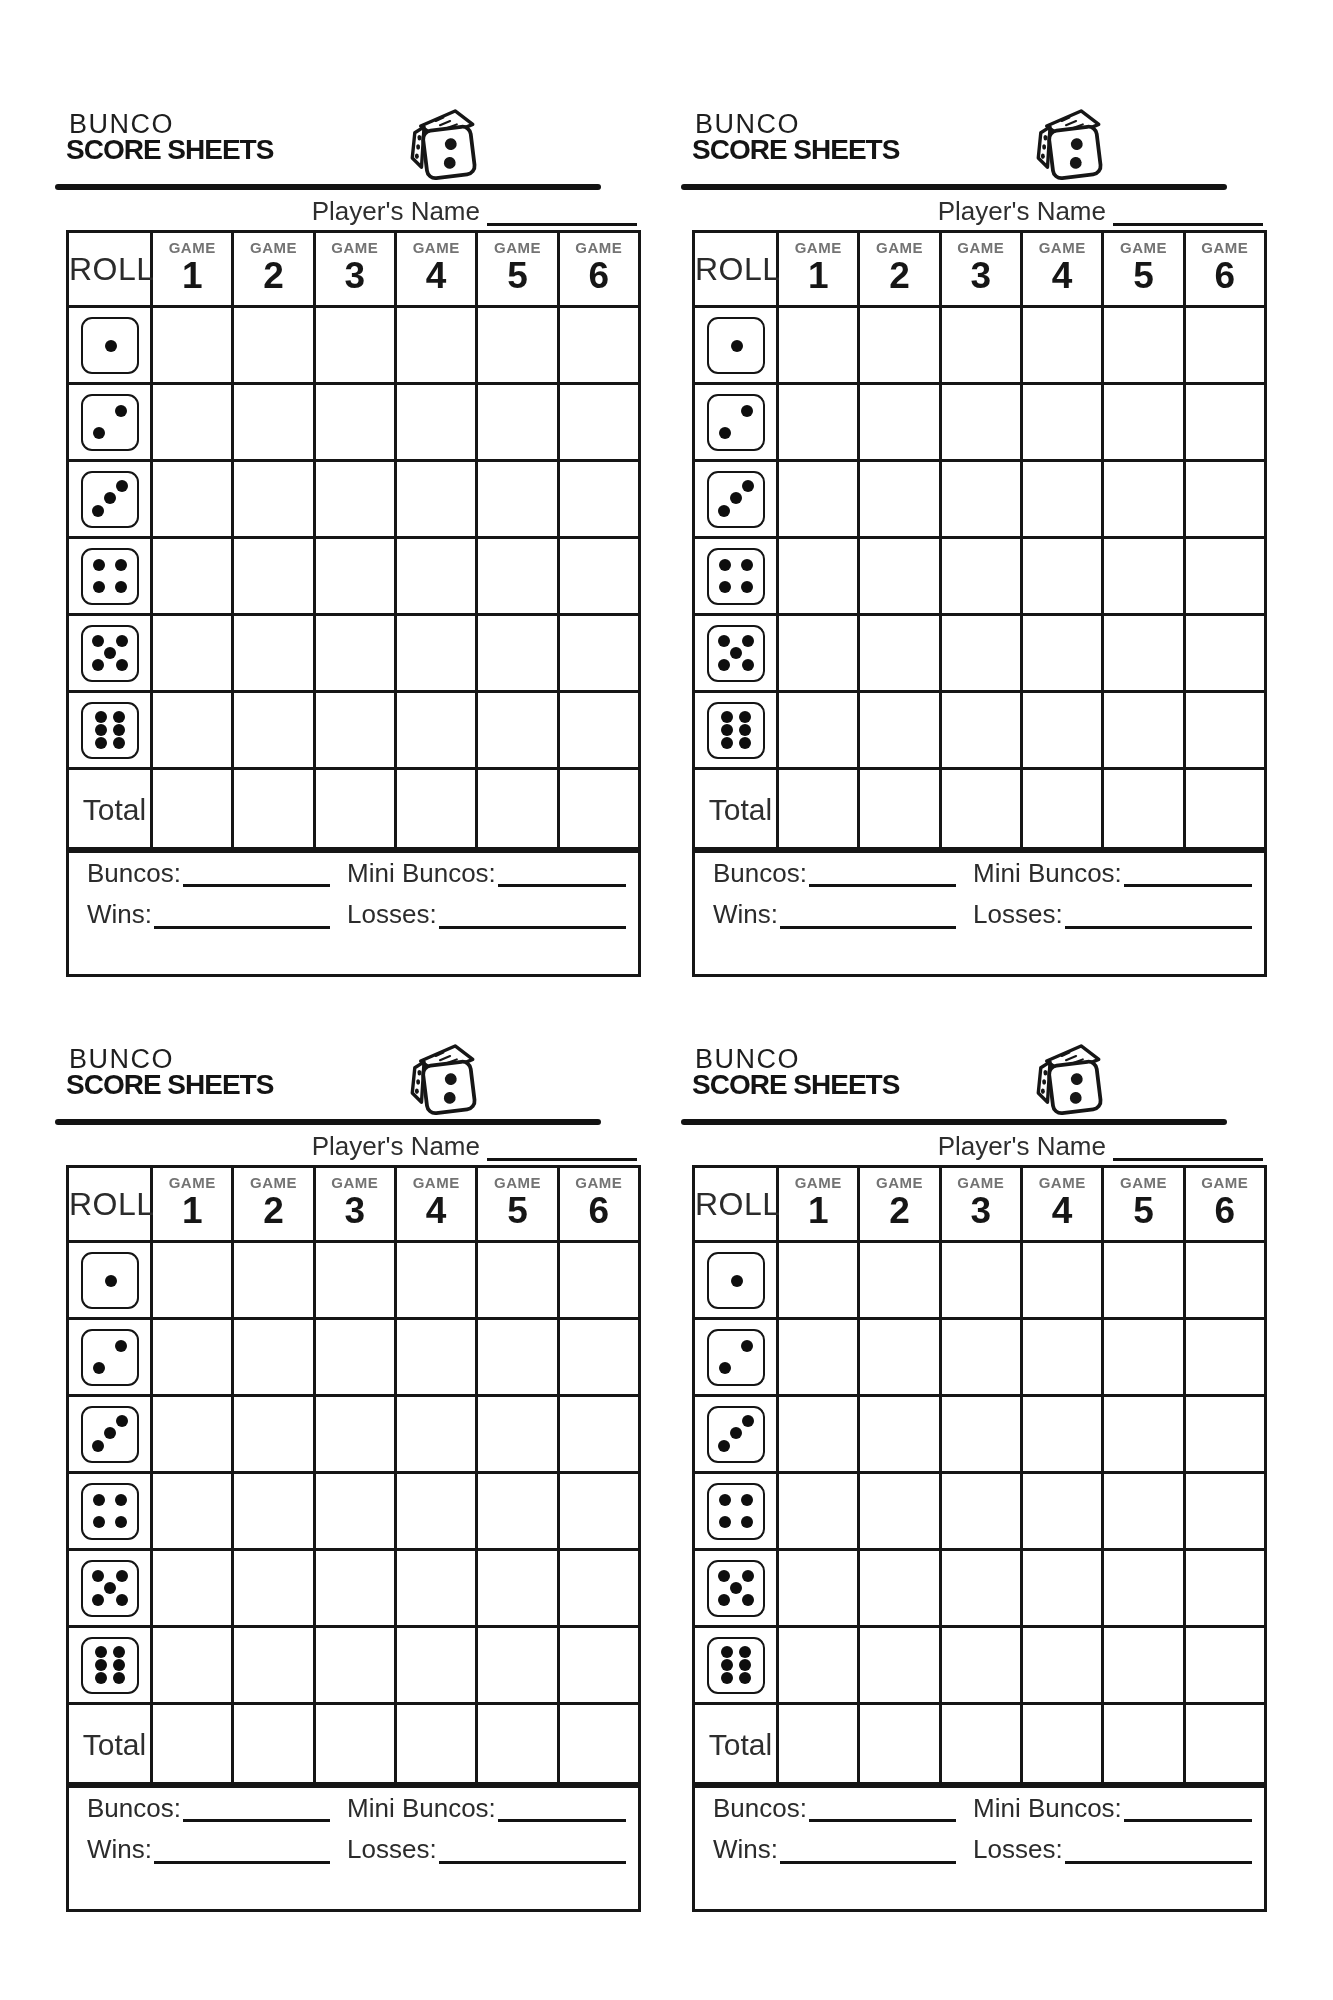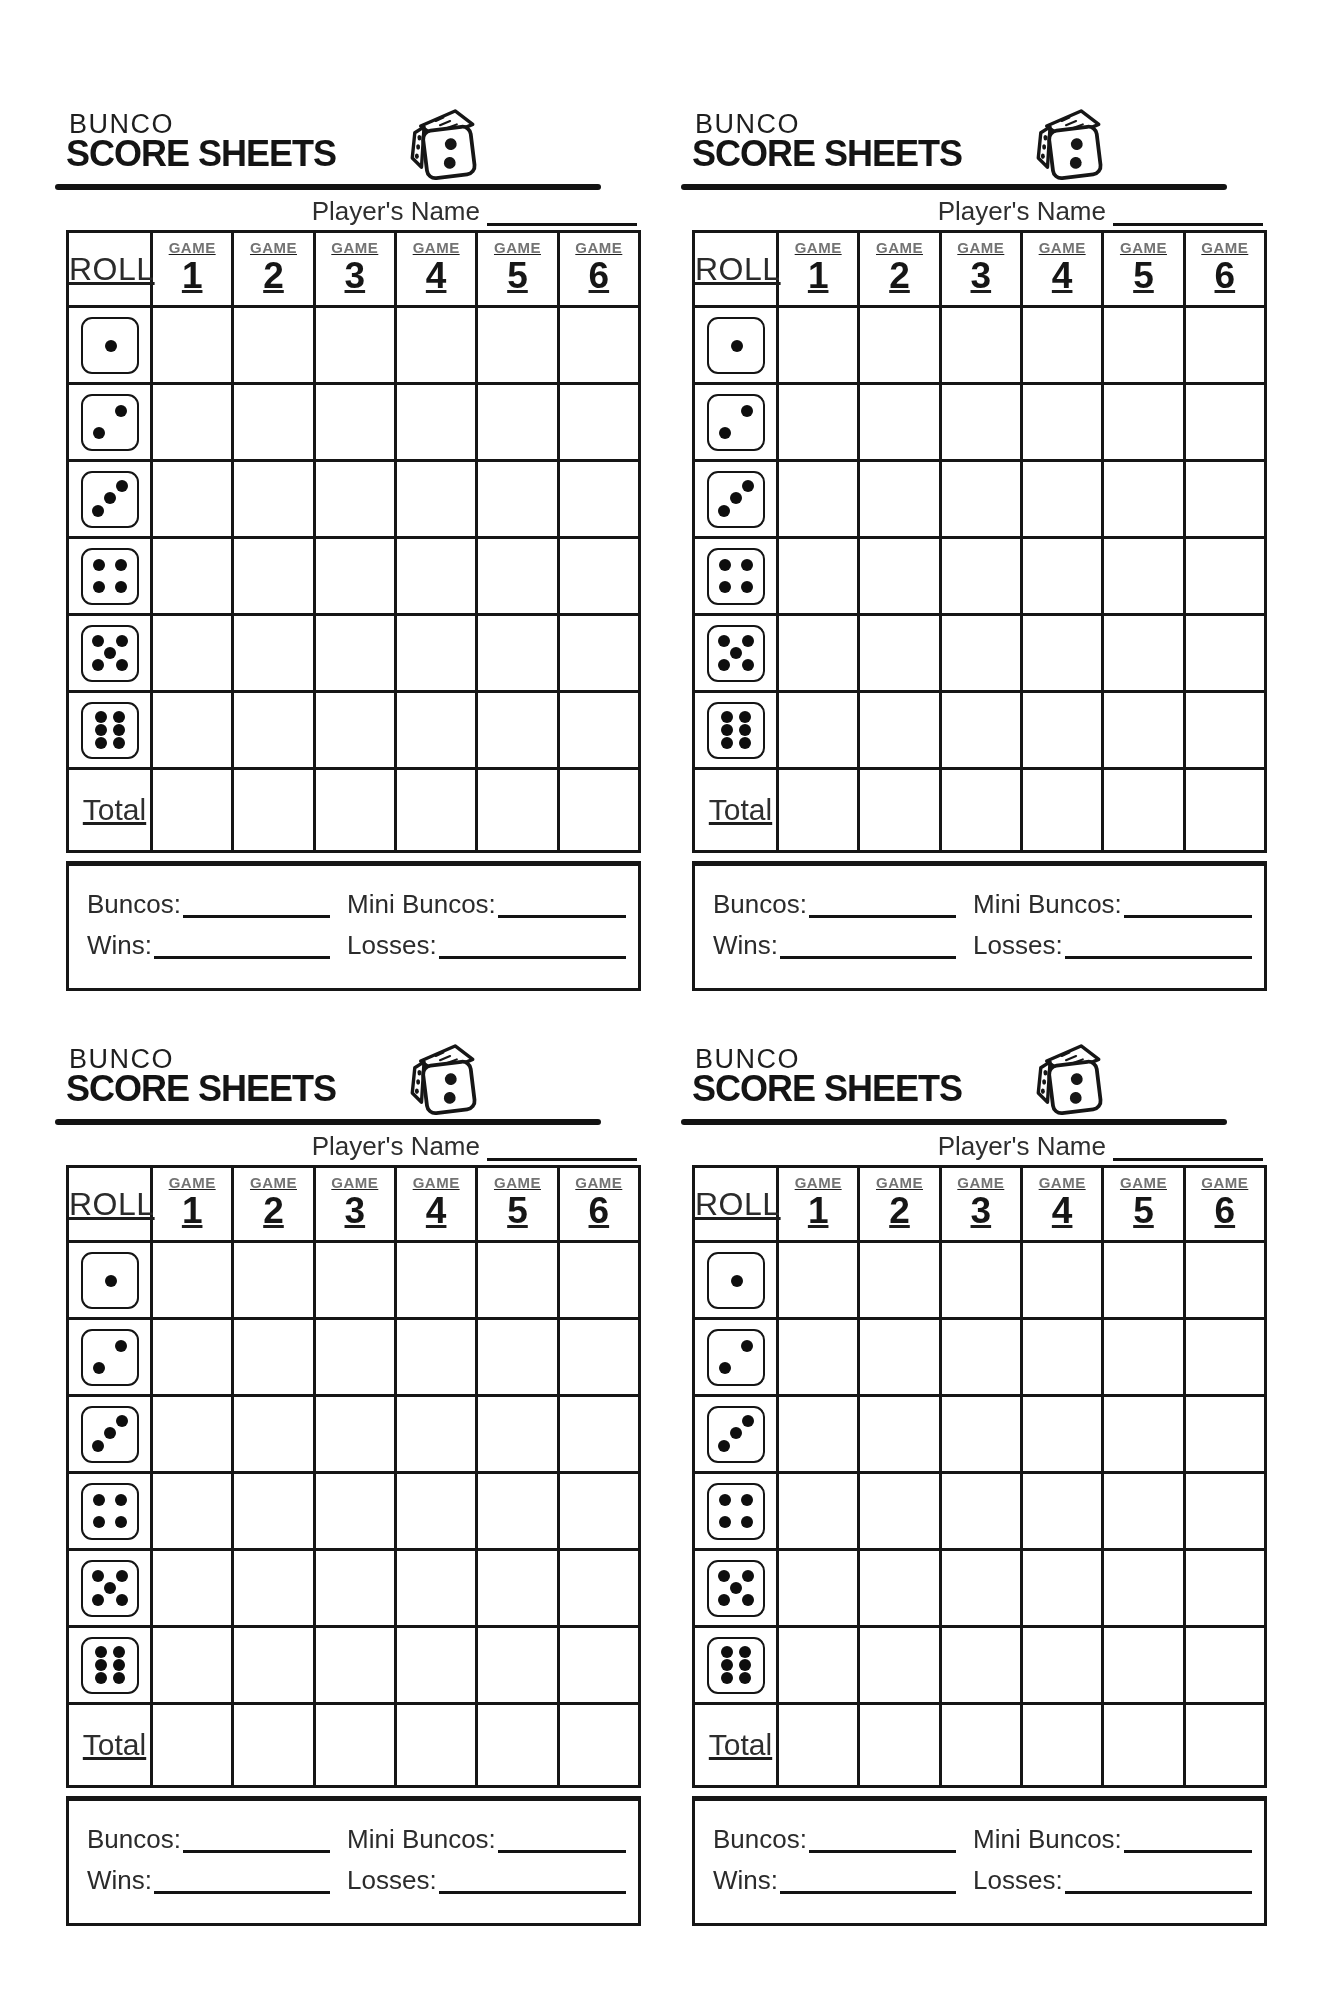--- a/index.html
+++ b/index.html
@@ -20,40 +20,40 @@
   .pos3 { left:692px; top:1030px; }
 
   
   .brand {
     position:absolute; left:3px; top:14px;
     font-size:27px; line-height:1.15; letter-spacing:1.5px;
     color:#1e1e1e; font-weight:400;
   }
   .title {
     position:absolute; left:0; top:39px; margin:0;
-    font-size:36px; line-height:1.12; font-weight:800; letter-spacing:-1px;
+    font-size:28px; line-height:1.12; font-weight:800; letter-spacing:-1px;
     color:#141414; white-space:nowrap;
   }
   .die-icon { position:absolute; left:332px; top:4px; width:84px; height:86px; }
   .title-rule {
     position:absolute; left:-11px; top:89px;
     width:546px; height:6px; background:#131313; border-radius:3px;
   }
   .player-row {
     position:absolute; left:0; top:104px; width:571px; height:27px;
     display:flex; justify-content:flex-end; align-items:flex-end; gap:7px;
     font-size:26px; color:#2e2e2e;
   }
   .player-label { line-height:1.1; }
   .player-line { width:150px; height:6px; border-bottom:3px solid #131313; }
 
   
   .grid {
     position:absolute; left:0; top:135px; width:575px;
-    border-collapse:collapse; table-layout:fixed;text-decoration:underline;
+    border-collapse:collapse; table-layout:fixed;
   }
   .grid th, .grid td { border:3px solid #161616; padding:0; background:#fff; }
   .c-roll { width:84px; }
   .header-row { height:75px; }
   .roll-th {
     font-size:32px; font-weight:400; color:#2b2b2b;
     text-align:center; vertical-align:middle; letter-spacing:0.5px;
   }
   .game-th { vertical-align:top; text-align:center; }
   .game-word { font-size:15px; color:#737373; margin-top:6px; letter-spacing:0.5px; }
@@ -71,23 +71,22 @@
   .total-row { height:83px; }
   .total-cell {
     font-size:30px; font-weight:400; color:#2e2e2e;
     text-align:center; vertical-align:middle; padding-left:10px !important;
   }
 
   
   .footer-box {
     position:absolute; left:0; top:752px; width:575px; height:130px;
     border:3px solid #161616; border-top-width:5px;
-    display:flex; flex-direction:column; justify-content:center; gap:14px;
+    display:flex; flex-direction:column; gap:14px;
     padding:8px 12px 12px 18px;
-    margin-top:14px;
   }
   .frow { display:flex; align-items:flex-end; font-size:26px; color:#2b2b2b; }
   .fpair { display:flex; align-items:flex-end; }
   .p1 { flex:0 0 243px; margin-right:17px; }
   .p2 { flex:1; }
   .flabel { line-height:1.05; white-space:nowrap; }
   .fline { flex:1; height:5px; border-bottom:3px solid #131313; margin-left:2px; }
 </style>
 </head>
 <body>

